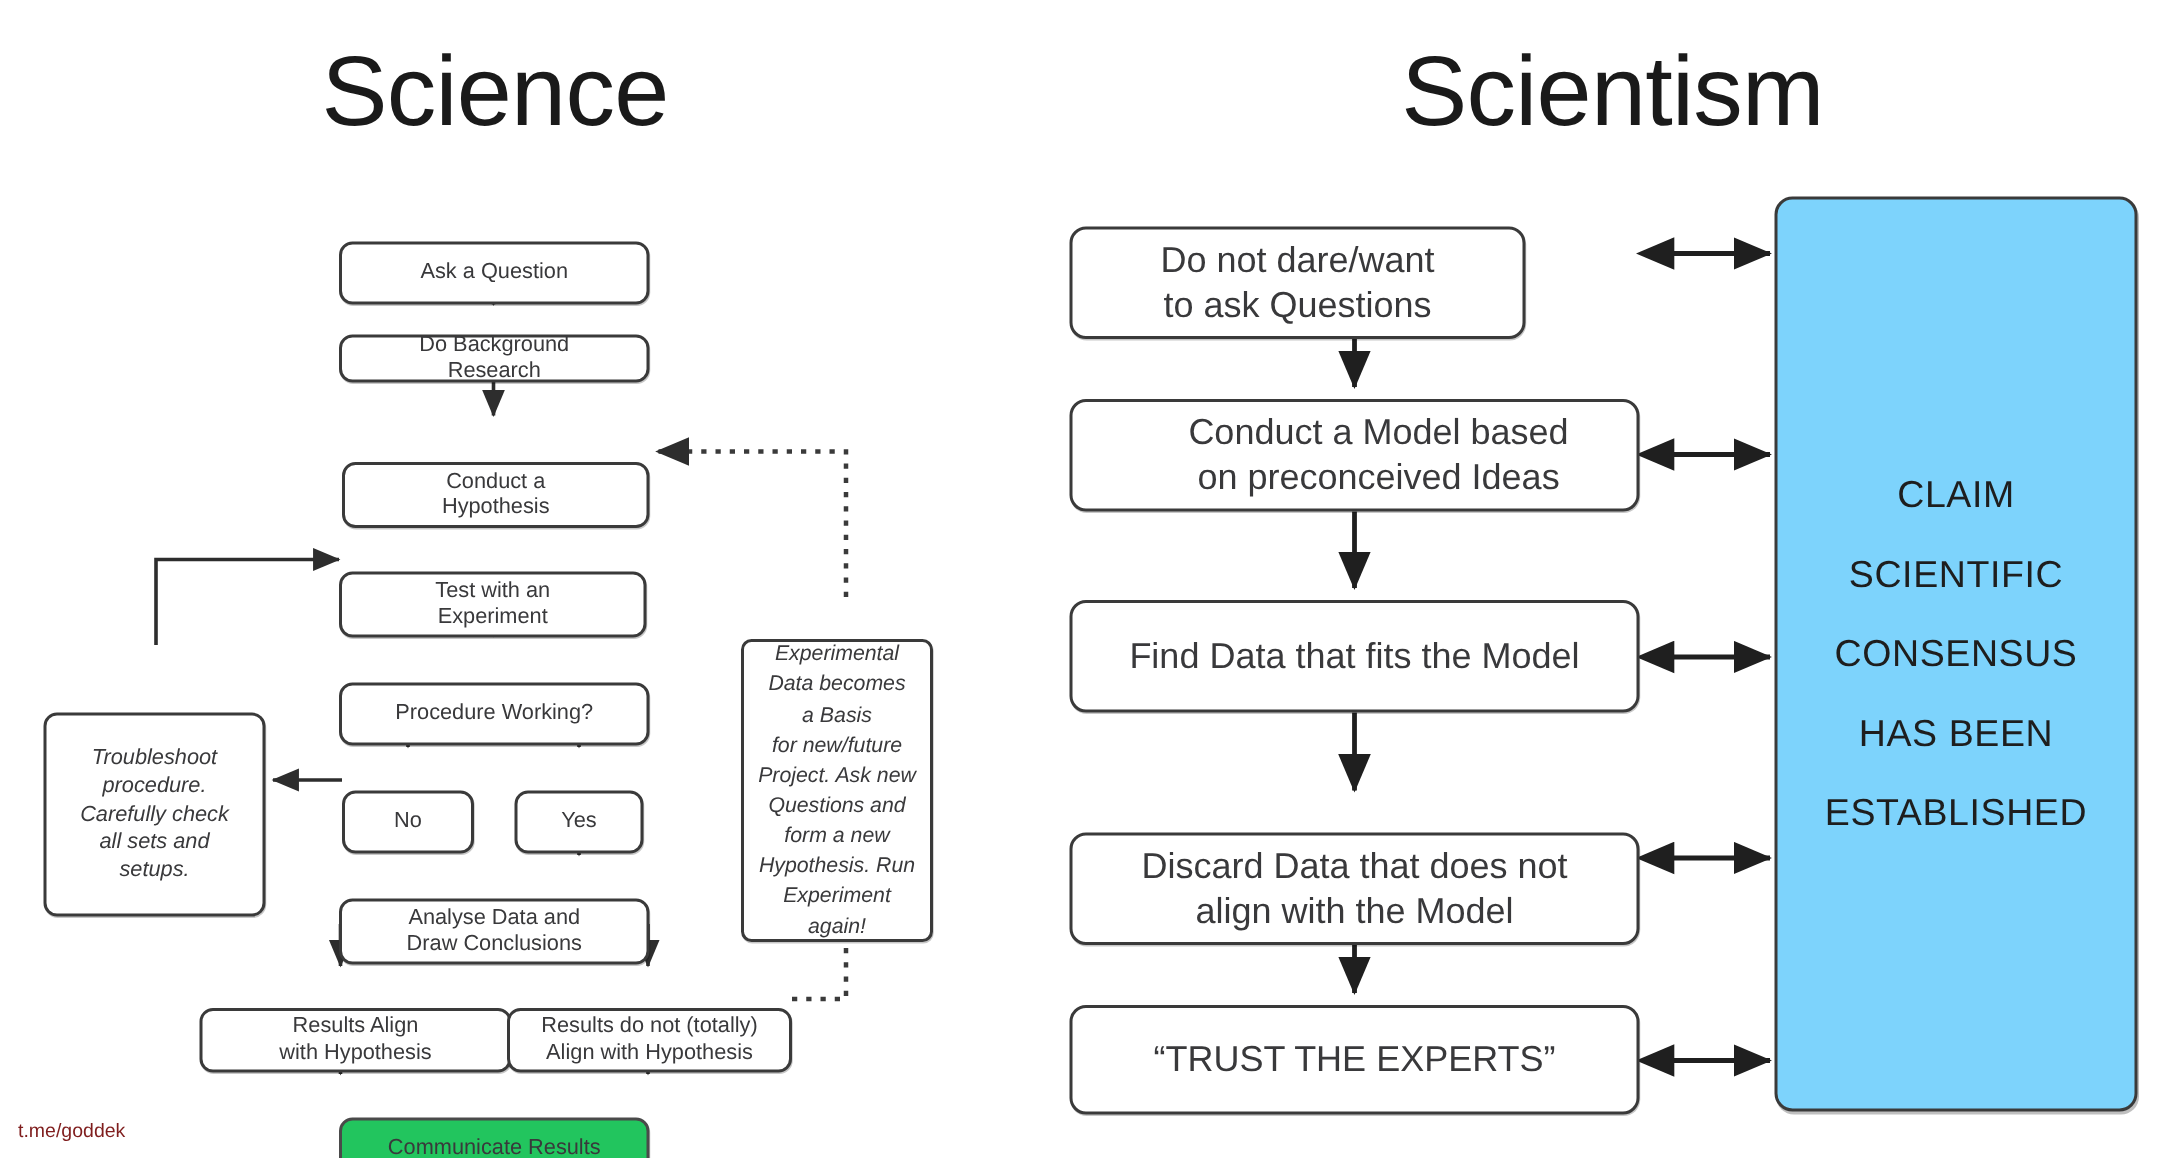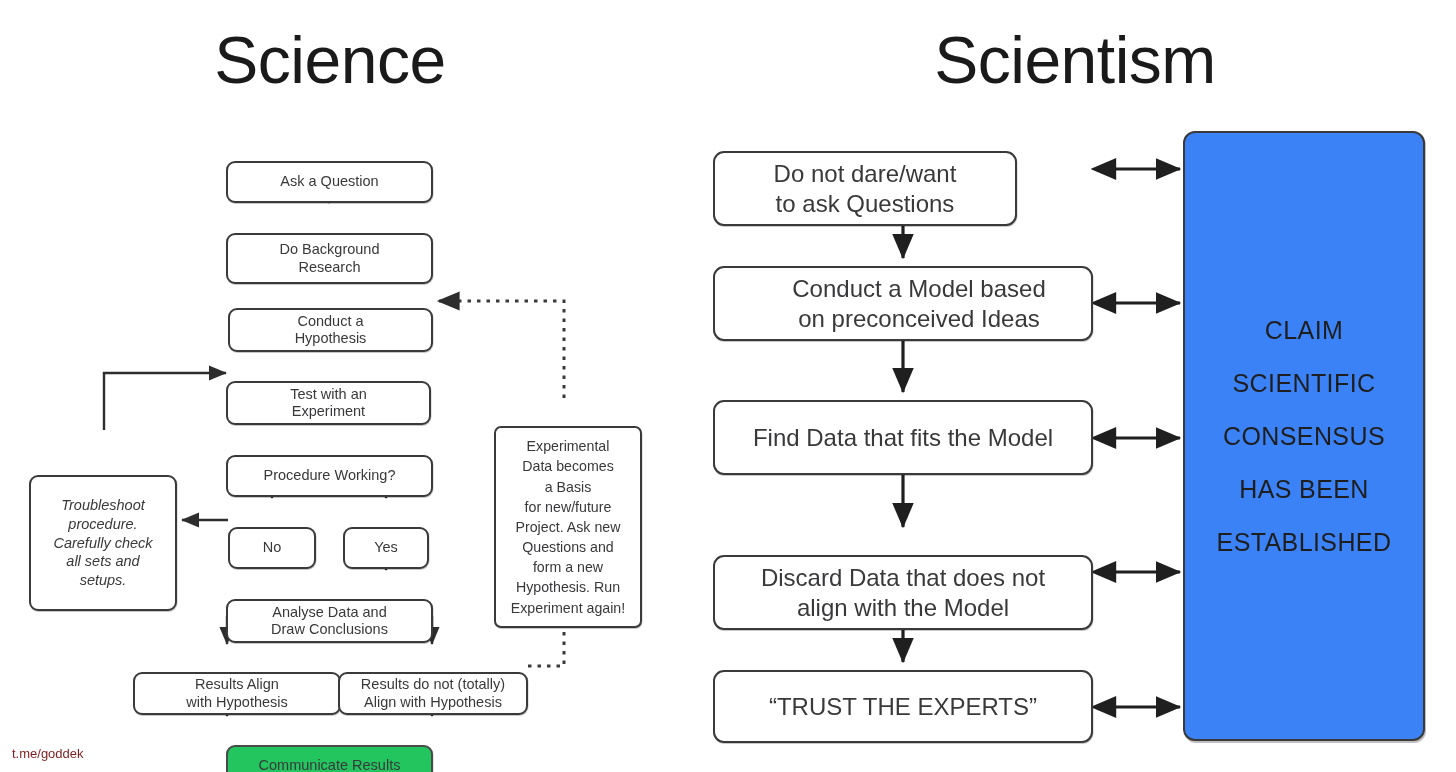--- a/index.html
+++ b/index.html
@@ -75,21 +75,21 @@
     border-radius: 11px;
     border-width: 2.5px;
   }
 
   
   #claim-panel {
     position: absolute;
     left: 1183px; top: 131px;
     width: 242px; height: 610px;
     box-sizing: border-box;
-    background: #3b82f6;
+    background: #7dd3fc;
     border: 2.5px solid #3a3a3a;
     border-radius: 12px;
     display: flex;
     flex-direction: column;
     align-items: center;
     justify-content: center;
     box-shadow: 1px 2px 0 rgba(0,0,0,0.25);
   }
   #claim-panel .claim-line {
     font-size: 25px;
@@ -175,21 +175,21 @@
     </g>
   </svg>
 
   <div class="title" id="title-science">Science</div>
   <div class="title" id="title-scientism">Scientism</div>
 
   <div class="node sci-node one-line" style="left:226px; top:134px; width:207px; height:42px;">
     <span>Ask a Question</span>
   </div>
 
-  <div class="node sci-node" style="left:226px; top:206px; width:207px; height:51px;">
+  <div class="node sci-node" style="left:226px; top:196px; width:207px; height:32px;">
     <span>Do Background<br>Research</span>
   </div>
 
   <div class="node sci-node" style="left:228px; top:281px; width:205px; height:44px;">
     <span>Conduct a<br>Hypothesis</span>
   </div>
 
   <div class="node sci-node" style="left:226px; top:354px; width:205px; height:44px;">
     <span>Test with an<br>Experiment</span>
   </div>
@@ -215,21 +215,21 @@
   </div>
 
   <div class="node sci-node" style="left:133px; top:645px; width:208px; height:43px;">
     <span>Results Align<br>with Hypothesis</span>
   </div>
 
   <div class="node sci-node" style="left:338px; top:645px; width:190px; height:43px;">
     <span>Results do not (totally)<br>Align with Hypothesis</span>
   </div>
 
-  <div class="node sci-node" id="node-expdata" style="left:494px; top:399px; width:148px; height:202px;">
+  <div class="node sci-node" id="node-expdata" style="left:494px; top:399px; width:128px; height:202px;font-style:italic;">
     <span>Experimental<br>Data becomes<br>a Basis<br>for new/future<br>Project. Ask new<br>Questions and<br>form a new<br>Hypothesis. Run<br>Experiment again!</span>
   </div>
 
   <div class="node sci-node one-line green" style="left:226px; top:718px; width:207px; height:42px;">
     <span>Communicate Results</span>
   </div>
 
   <div class="node scm-node" style="left:713px; top:131px; width:304px; height:75px;margin-top:20px;">
     <span>Do not dare/want<br>to ask Questions</span>
   </div>

